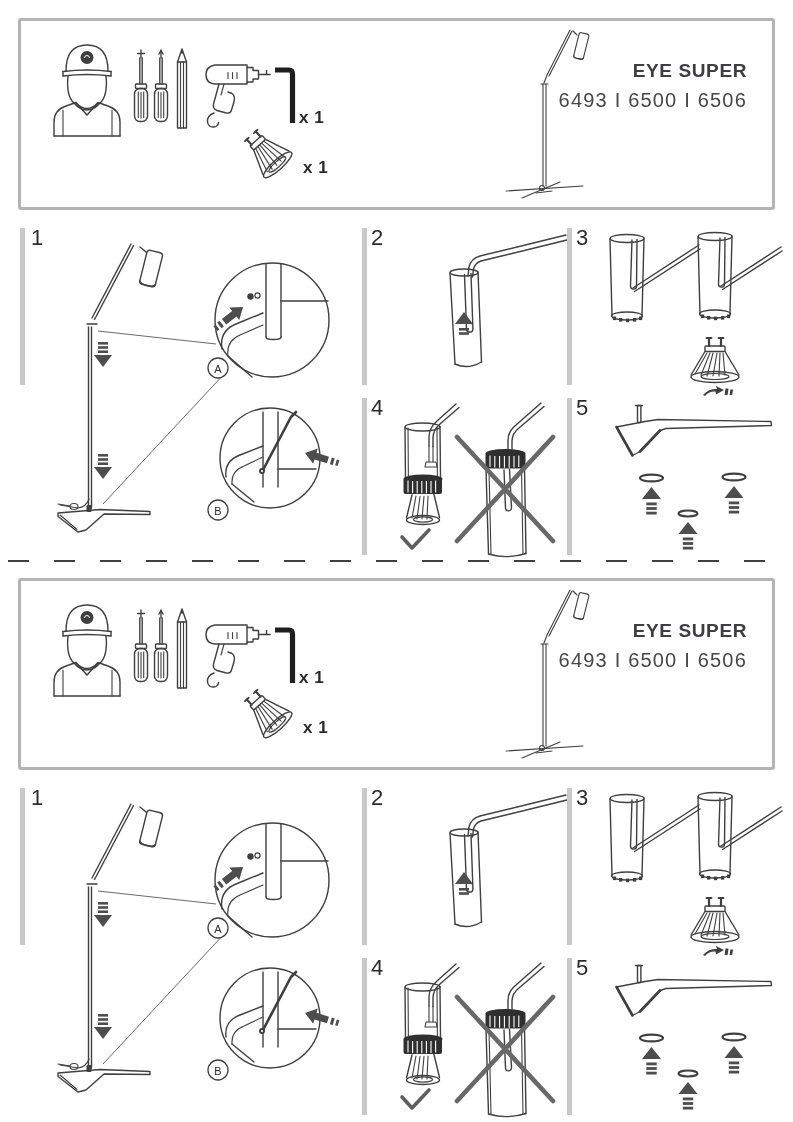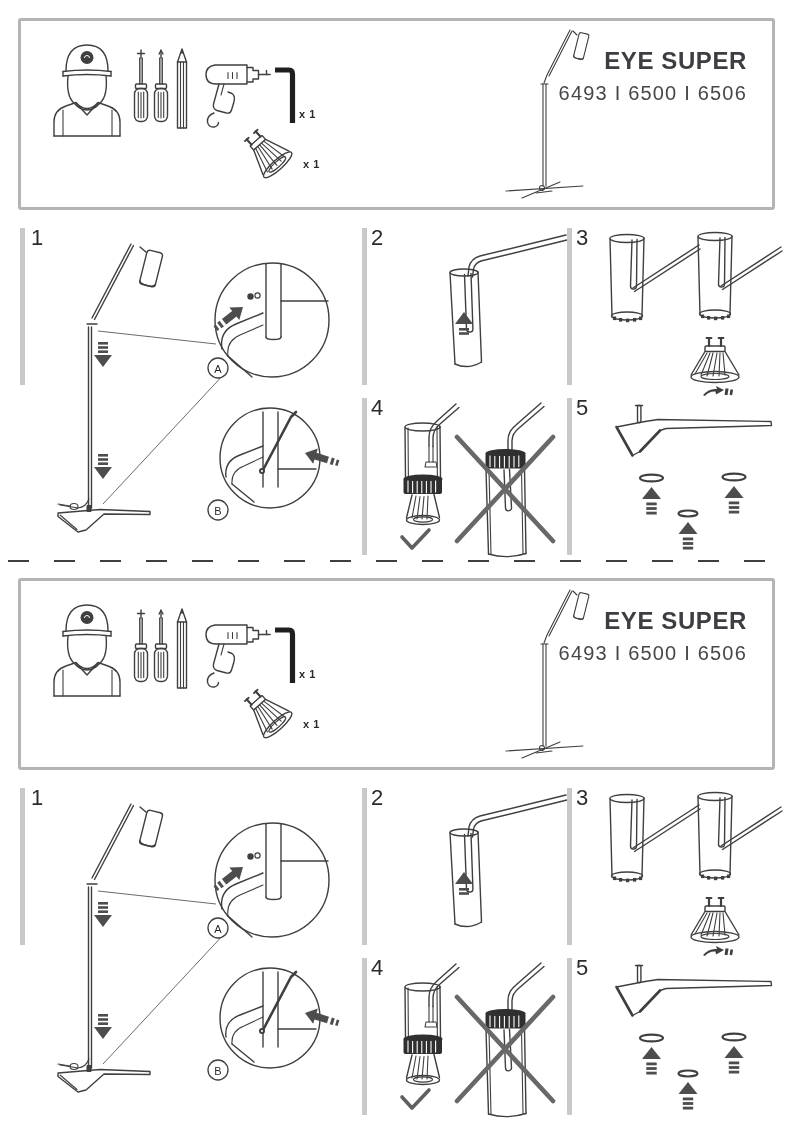--- a/index.html
+++ b/index.html
@@ -3,23 +3,23 @@
 <meta charset="utf-8">
 <style>
   html,body{margin:0;padding:0;background:#ffffff;}
   #page{position:relative;width:793px;height:1122px;overflow:hidden;background:#fff;
         font-family:"Liberation Sans", sans-serif;color:#2b2b2b;}
   .sheet-pos{position:absolute;left:0;width:793px;height:560px;}
   .sheet{position:absolute;inset:0;}
   .header-box{position:absolute;left:18px;top:18px;width:751px;height:186px;
               border:3px solid #b4b4b4;border-radius:3px;background:#fff;}
   .abs{position:absolute;}
-  .qty{position:absolute;font-size:11px;font-weight:700;letter-spacing:.5px;color:#2a2a2a;}
+  .qty{position:absolute;font-size:17px;font-weight:700;letter-spacing:.5px;color:#2a2a2a;}
   .titles{position:absolute;top:47px;right:46px;text-align:right;}
-  .product-title{font-size:24px;font-weight:700;letter-spacing:.6px;color:#3d3d42;}
+  .product-title{font-size:19px;font-weight:700;letter-spacing:.6px;color:#3d3d42;margin-top:13px;}
   .product-codes{font-size:20px;font-weight:400;letter-spacing:1.2px;color:#47474b;margin-top:7px;}
   .step-bar{position:absolute;width:4.5px;background:#c9c9c9;}
   .step-num{position:absolute;font-size:22px;color:#2b2b2b;line-height:1;}
   .cut-line{position:absolute;left:8px;top:560px;width:778px;height:2px;
             background:repeating-linear-gradient(90deg,#3f3f3f 0 21px,transparent 21px 46px);}
   svg{overflow:visible;}
   .art{stroke:#3f3f3f;stroke-width:1.4;fill:none;stroke-linecap:round;stroke-linejoin:round;}
   .thin{stroke-width:1.1;}
   .thick{stroke-width:2.6;}
   .dark{fill:#3f3f3f;stroke:none;}

